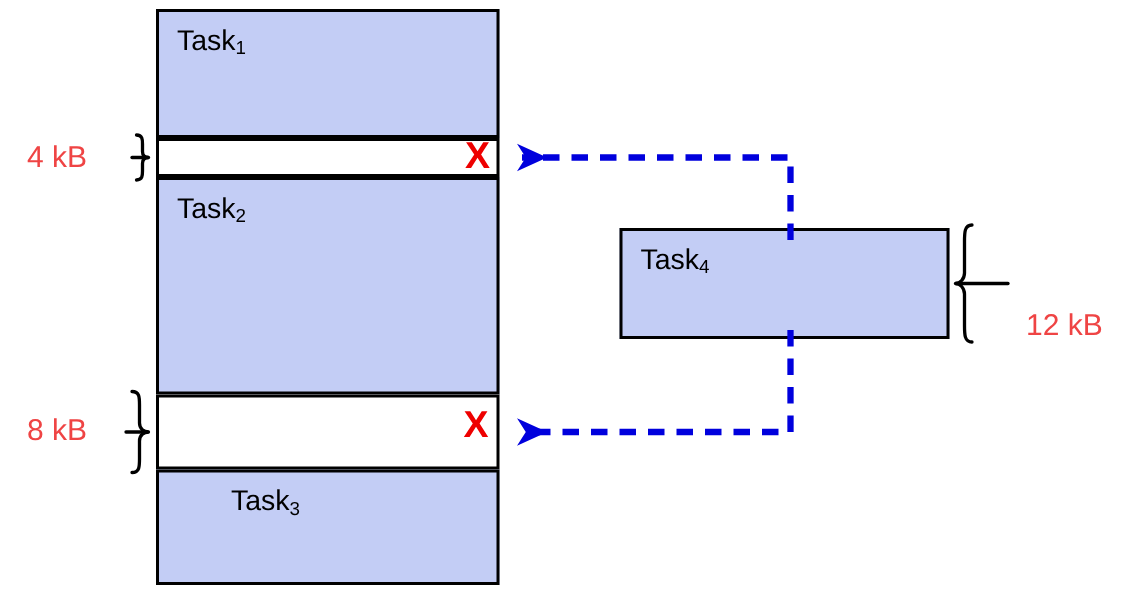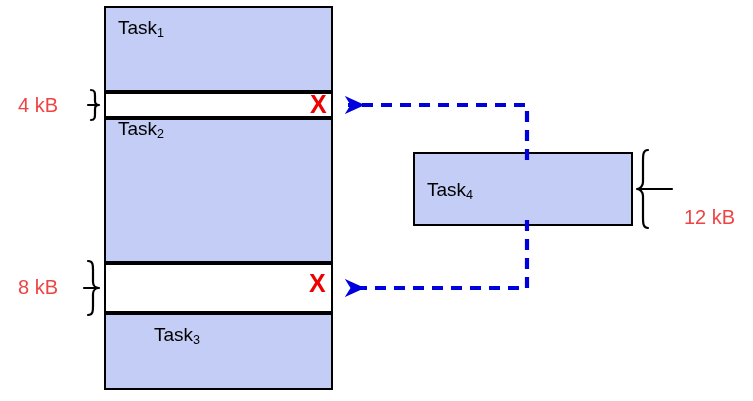--- a/index.html
+++ b/index.html
@@ -88,31 +88,31 @@
   <div class="mem-block" style="left:104px; top:118px; width:229px; height:145px;"></div>
 
   <div class="mem-gap" style="left:104px; top:263px; width:229px; height:50px;"></div>
 
   <div class="mem-block" style="left:104px; top:313px; width:229px; height:77px;"></div>
 
   <div class="task-label" style="left:118px; top:18px;">
     <span>Task</span><sub>1</sub>
   </div>
 
-  <div class="task-label" style="left:118px; top:119px;text-align:center;">
+  <div class="task-label" style="left:118px; top:130px;text-align:center;">
     <span>Task</span><sub>2</sub>
   </div>
 
   <div class="task-label" style="left:118px; top:325px;margin-left:36px;">
     <span>Task</span><sub>3</sub>
   </div>
 
   <div class="task4-box" style="left:413px; top:152px; width:220px; height:74px;"></div>
 
-  <div class="task-label" style="left:427px; top:180px;">
+  <div class="task-label" style="left:427px; top:164px;">
     <span>Task</span><sub>4</sub>
   </div>
 
   <svg class="layer" viewBox="0 0 753 401" xmlns="http://www.w3.org/2000/svg">
     <defs>
       <marker id="arrowhead-blue" markerWidth="5" markerHeight="5" refX="4.2" refY="2.5" orient="auto" markerUnits="strokeWidth">
         <path d="M 5,0.3 L 0.2,2.5 L 5,4.7 L 3.6,2.5 Z" fill="#0000dd"></path>
       </marker>
     </defs>
 

